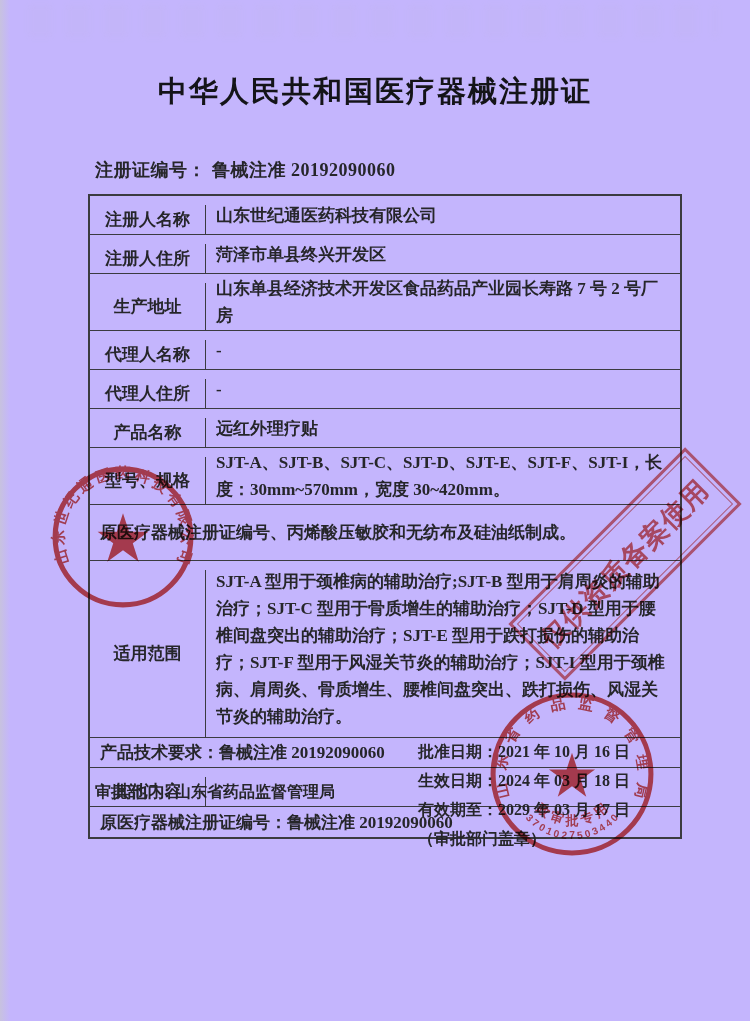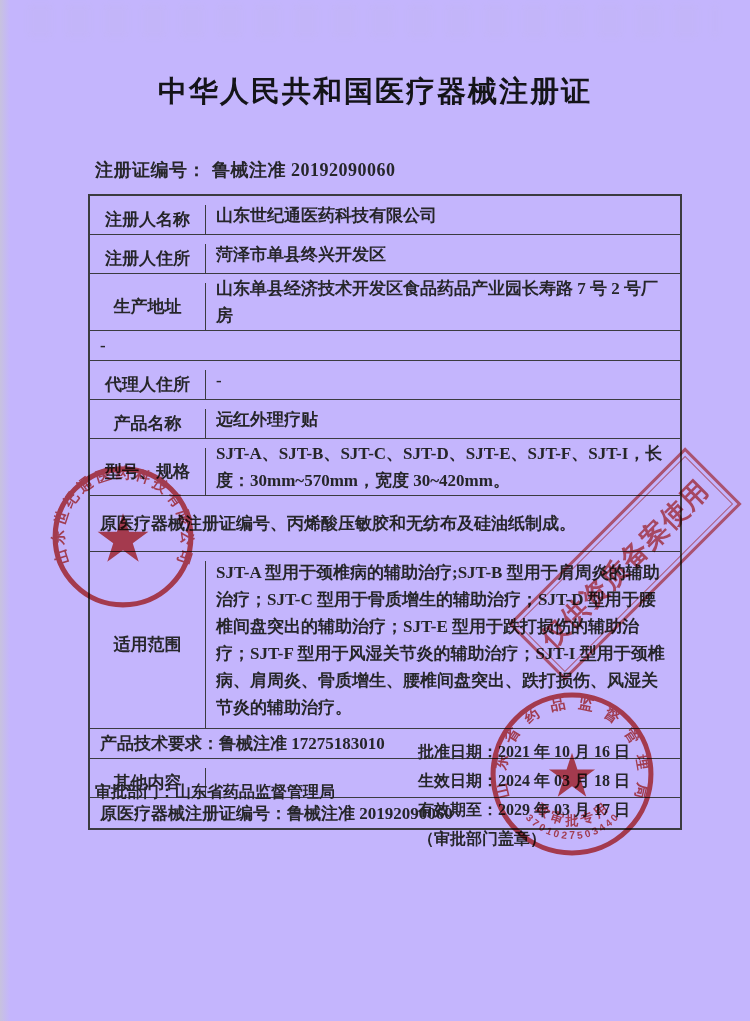--- a/index.html
+++ b/index.html
@@ -105,20 +105,21 @@
     </div>
     <div class="trow">
       <div class="tlabel">注册人住所</div>
       <div class="tvalue">菏泽市单县终兴开发区</div>
     </div>
     <div class="trow tall2">
       <div class="tlabel">生产地址</div>
       <div class="tvalue">山东单县经济技术开发区食品药品产业园长寿路 7 号 2 号厂房</div>
     </div>
     <div class="trow">
+      <div class="tlabel">代理人名称</div>
       <div class="tvalue">-</div>
     </div>
     <div class="trow">
       <div class="tlabel">代理人住所</div>
       <div class="tvalue">-</div>
     </div>
     <div class="trow">
       <div class="tlabel">产品名称</div>
       <div class="tvalue">远红外理疗贴</div>
     </div>
@@ -127,21 +128,21 @@
       <div class="tvalue">SJT-A、SJT-B、SJT-C、SJT-D、SJT-E、SJT-F、SJT-I，长度：30mm~570mm，宽度 30~420mm。</div>
     </div>
     <div class="trow tall2">
       <div class="tvalue">原医疗器械注册证编号、丙烯酸压敏胶和无纺布及硅油纸制成。</div>
     </div>
     <div class="trow tall6">
       <div class="tlabel">适用范围</div>
       <div class="tvalue">SJT-A 型用于颈椎病的辅助治疗;SJT-B 型用于肩周炎的辅助治疗；SJT-C 型用于骨质增生的辅助治疗；SJT-D 型用于腰椎间盘突出的辅助治疗；SJT-E 型用于跌打损伤的辅助治疗；SJT-F 型用于风湿关节炎的辅助治疗；SJT-I 型用于颈椎病、肩周炎、骨质增生、腰椎间盘突出、跌打损伤、风湿关节炎的辅助治疗。</div>
     </div>
     <div class="trow">
-      <div class="tvalue">产品技术要求：鲁械注准 17275183010</div>
+      <div class="tvalue">产品技术要求：鲁械注准 20192090060</div>
     </div>
     <div class="trow">
       <div class="tlabel">其他内容</div>
       <div class="tvalue"></div>
     </div>
     <div class="trow last">
       <div class="tvalue">原医疗器械注册证编号：鲁械注准 20192090060</div>
     </div>
   </div>
 

